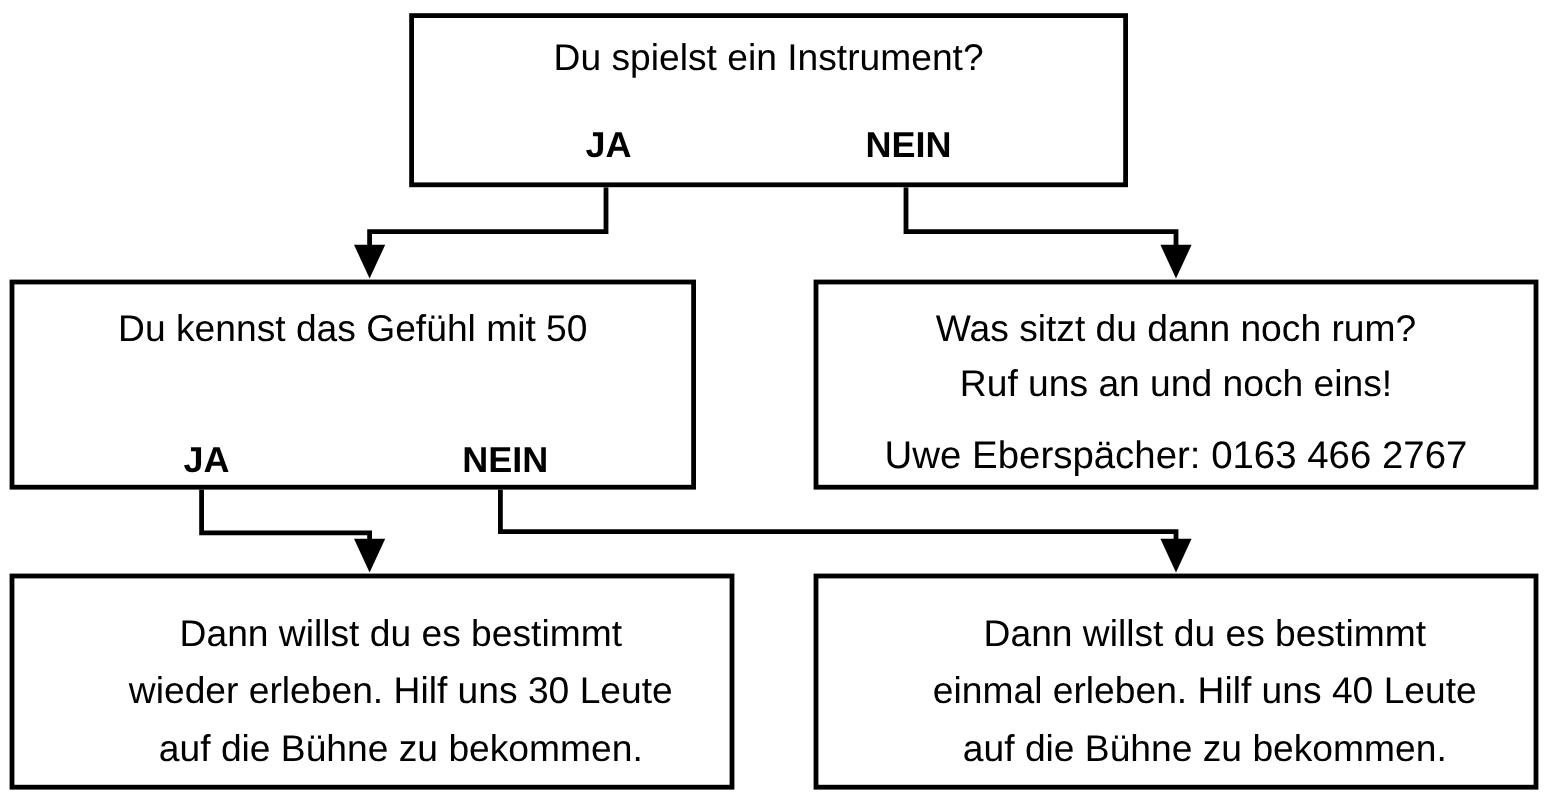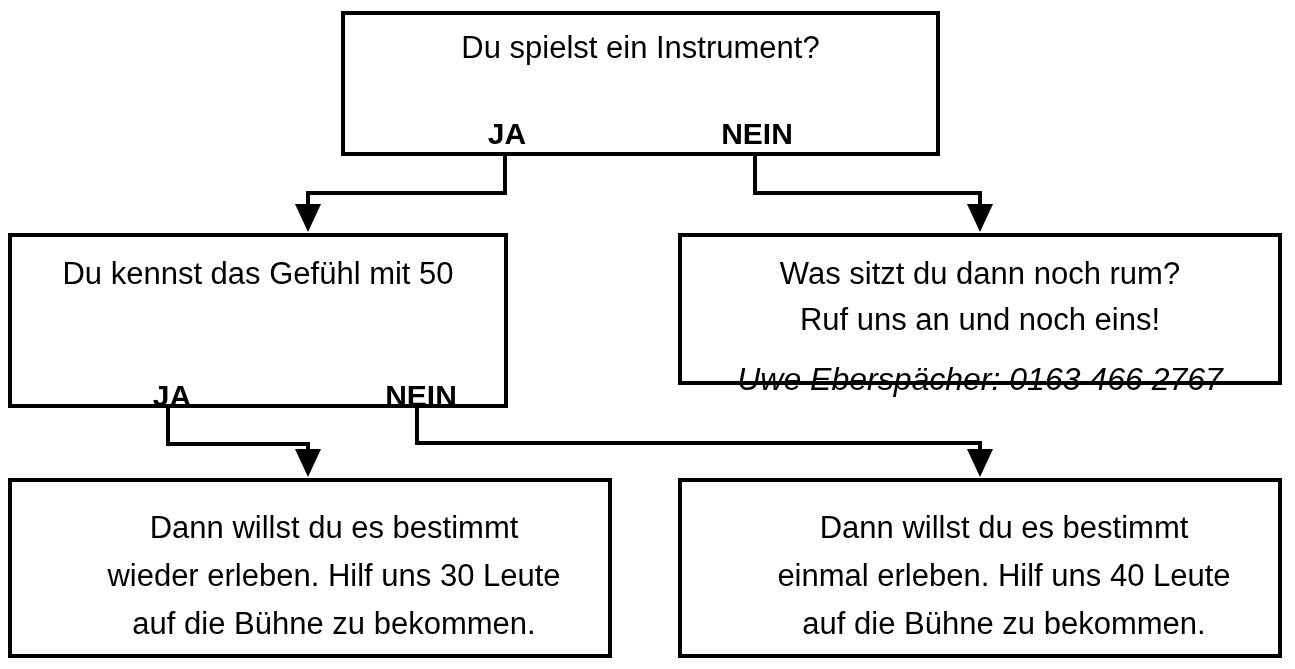--- a/index.html
+++ b/index.html
@@ -39,45 +39,43 @@
     background: #ffffff;
     text-align: center;
   }
   .q-line {
     font-size: 31px;
     line-height: 46px;
     white-space: nowrap;
   }
   .box-root   { left: 341px; top: 11px;  width: 599px; height: 145px; }
   .box-root .q-block { margin-top: 10px; }
-  .box-branch-yes { left: 8px;   top: 233px; width: 500px; height: 175px; }
-  .box-branch-no  { left: 678px; top: 233px; width: 604px; height: 152px; }
+  .box-branch-yes { left: 8px;   top: 233px; width: 572px; height: 175px; }
+  .box-branch-no  { left: 678px; top: 233px; width: 604px; height: 175px; }
   .box-branch-yes .q-block, .box-branch-no .q-block { margin-top: 14px; }
   .box-leaf-left  { left: 8px;   top: 478px; width: 604px; height: 180px; }
   .box-leaf-right { left: 678px; top: 478px; width: 604px; height: 180px; }
   .box-leaf-left .q-block, .box-leaf-right .q-block { margin-top: 22px; line-height: 48px; margin-left: 48px; }
   .box-leaf-left .q-line, .box-leaf-right .q-line { line-height: 48px; }
   .ans {
     position: absolute;
     transform: translateX(-50%);
     font-weight: bold;
     font-size: 30px;
     line-height: 30px;
     white-space: nowrap;
-    margin-top: 12px;
   }
   .box-root .ans { top: 92px; }
   .box-root .ans-yes { left: 162px; }
   .box-root .ans-no  { left: 412px; }
   .box-branch-yes .ans { top: 132px; }
   .box-branch-yes .ans-yes { left: 160px; }
   .box-branch-yes .ans-no  { left: 409px; }
   .contact-line {
     margin-top: 14px;
-    font-style: italic;
     font-size: 32px;
     line-height: 44px;
     white-space: nowrap;
   }
 </style>
 </head>
 <body>
 
 <div class="canvas">
 

